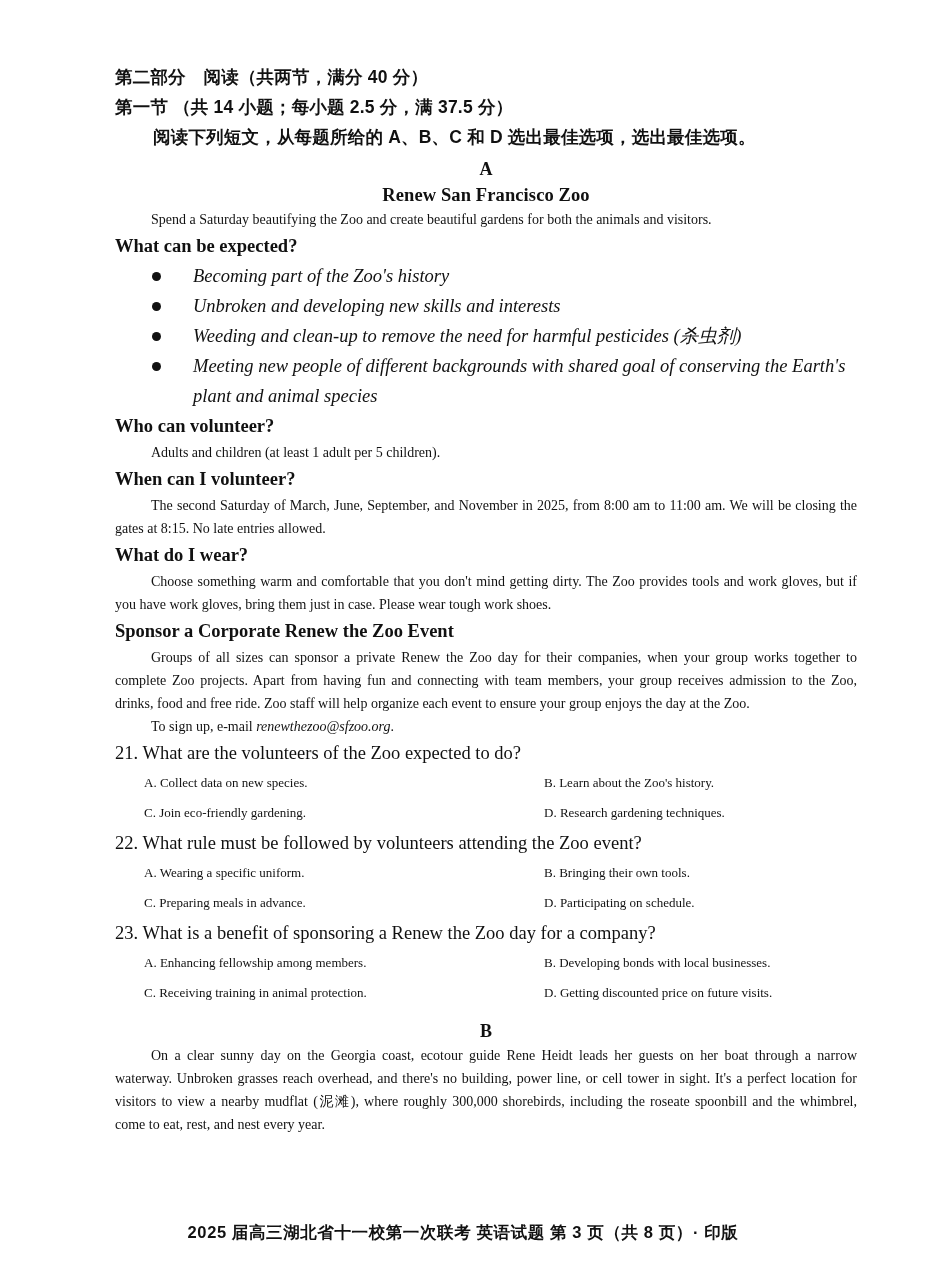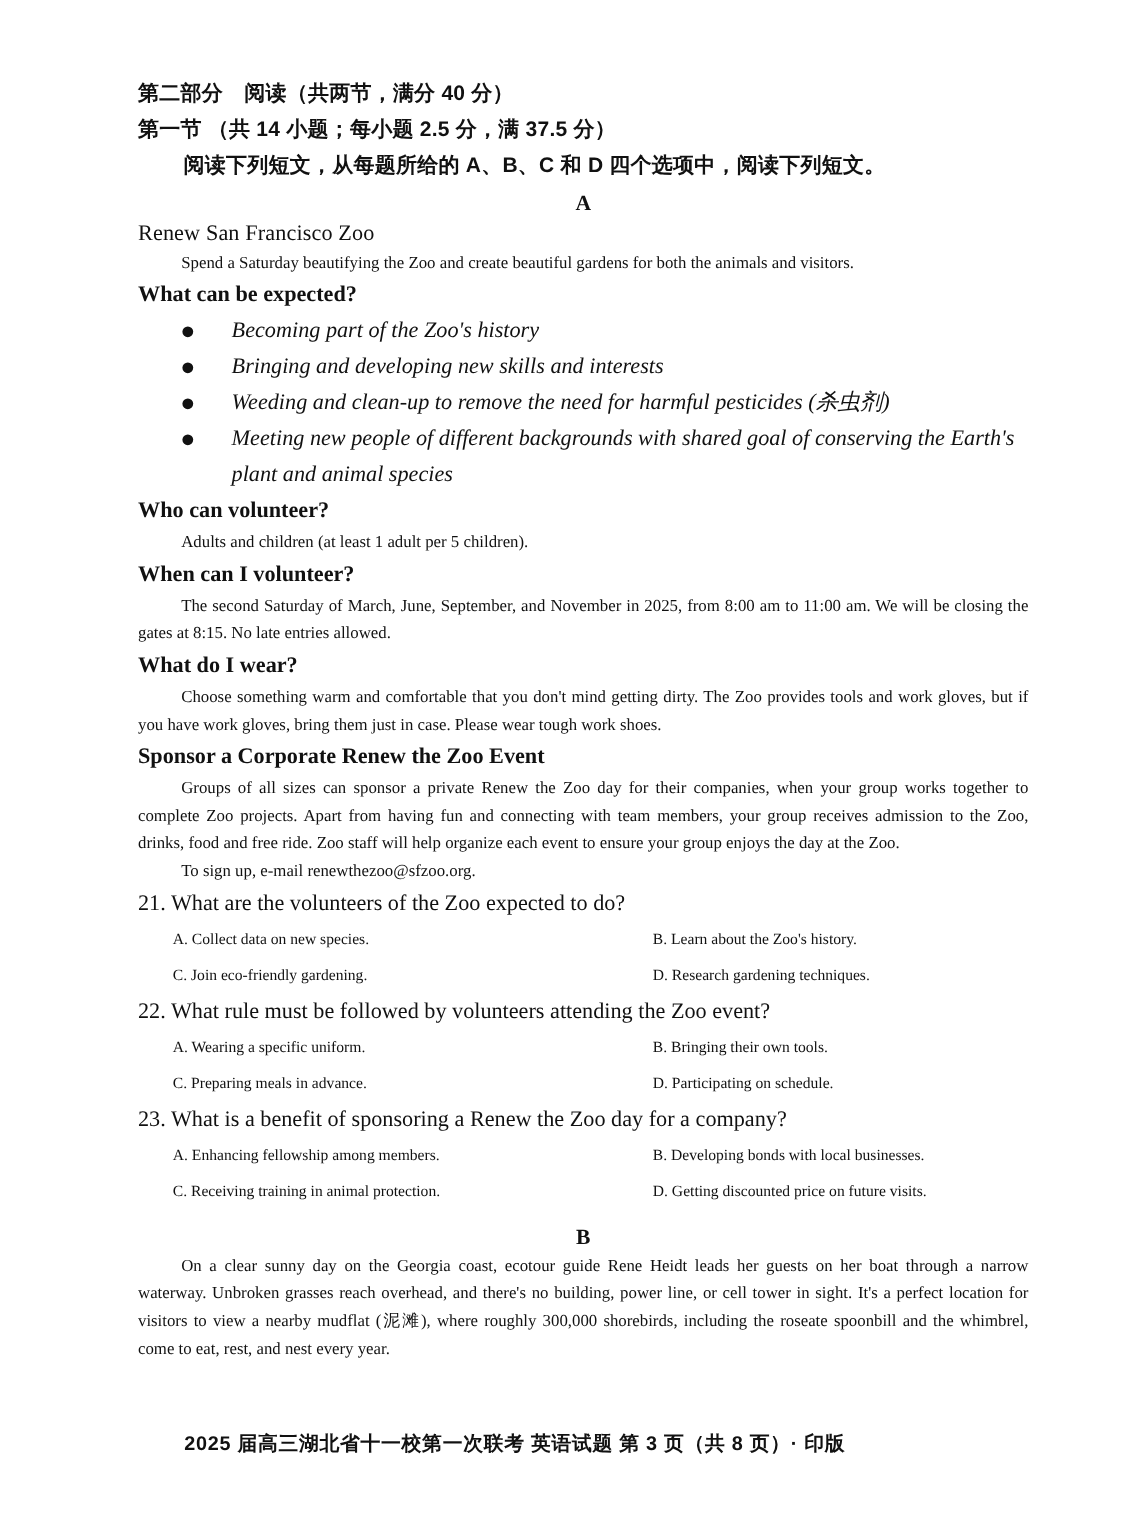--- a/index.html
+++ b/index.html
@@ -50,22 +50,22 @@
   }
 
   .center-letter {
     text-align: center;
     font-weight: bold;
     font-size: 18px;
     line-height: 26px;
     margin-top: 4px;
   }
   .center-title {
-    text-align: left;
-    font-weight: normal;
+    text-align: center;
+    font-weight: bold;
     font-size: 18.5px;
     line-height: 26px;
     letter-spacing: 0.1px;
   }
 
   .para {
     font-size: 14px;
     line-height: 23px;
     text-align: justify;
     text-justify: inter-word;
@@ -99,21 +99,21 @@
     position: absolute;
     left: 37px;
     top: 11px;
     width: 9px;
     height: 9px;
     border-radius: 50%;
     background: #111111;
     display: block;
   }
 
-  .email { }
+  .email { font-style: italic; }
 
   
   .q-block { margin: 0; }
   .q-stem {
     font-size: 18.5px;
     line-height: 30px;
     text-indent: 0;
     margin: 0;
     white-space: nowrap;
   }
@@ -126,55 +126,56 @@
   .q-opts .opt {
     white-space: nowrap;
   }
   .q-opts .opt.col1 { width: 385px; padding-left: 29px; box-sizing: border-box; }
   .q-opts .opt.col2 { flex: 1; }
 
   
   .footer {
     position: absolute;
     left: 0;
-    top: 1192px;
+    top: 1222px;
     width: 858px;
     text-align: center;
     font-family: "Liberation Sans", "DejaVu Sans", sans-serif;
     font-weight: bold;
     font-size: 16.5px;
     letter-spacing: 0.6px;
     color: #111111;
+    padding-left: 34px;
   }
 </style>
 </head>
 <body>
 
 <div class="page">
   <div class="content">
 
     <div class="cn-head">第二部分　阅读（共两节，满分 40 分）</div>
     <div class="cn-head">第一节 （共 14 小题；每小题 2.5 分，满 37.5 分）</div>
-    <div class="cn-sub">阅读下列短文，从每题所给的 A、B、C 和 D 四个选项中，阅读下列短文。</div>
+    <div class="cn-sub">阅读下列短文，从每题所给的 A、B、C 和 D 选出最佳选项，选出最佳选项。</div>
 
     <div class="center-letter">A</div>
     <div class="center-title">Renew San Francisco Zoo</div>
 
     <p class="para">Spend a Saturday beautifying the Zoo and create beautiful gardens for both the animals and visitors.</p>
 
     <div class="sec-head">What can be expected?</div>
 
     <ul class="bullets">
       <li>
         <span class="dot"></span>
         <span>Becoming part of the Zoo's history</span>
       </li>
       <li>
         <span class="dot"></span>
-        <span>Bringing and developing new skills and interests</span>
+        <span>Unbroken and developing new skills and interests</span>
       </li>
       <li>
         <span class="dot"></span>
         <span>Weeding and clean-up to remove the need for harmful pesticides (杀虫剂)</span>
       </li>
       <li>
         <span class="dot"></span>
         <span>Meeting new people of different backgrounds with shared goal of conserving the Earth's plant and animal species</span>
       </li>
     </ul>

